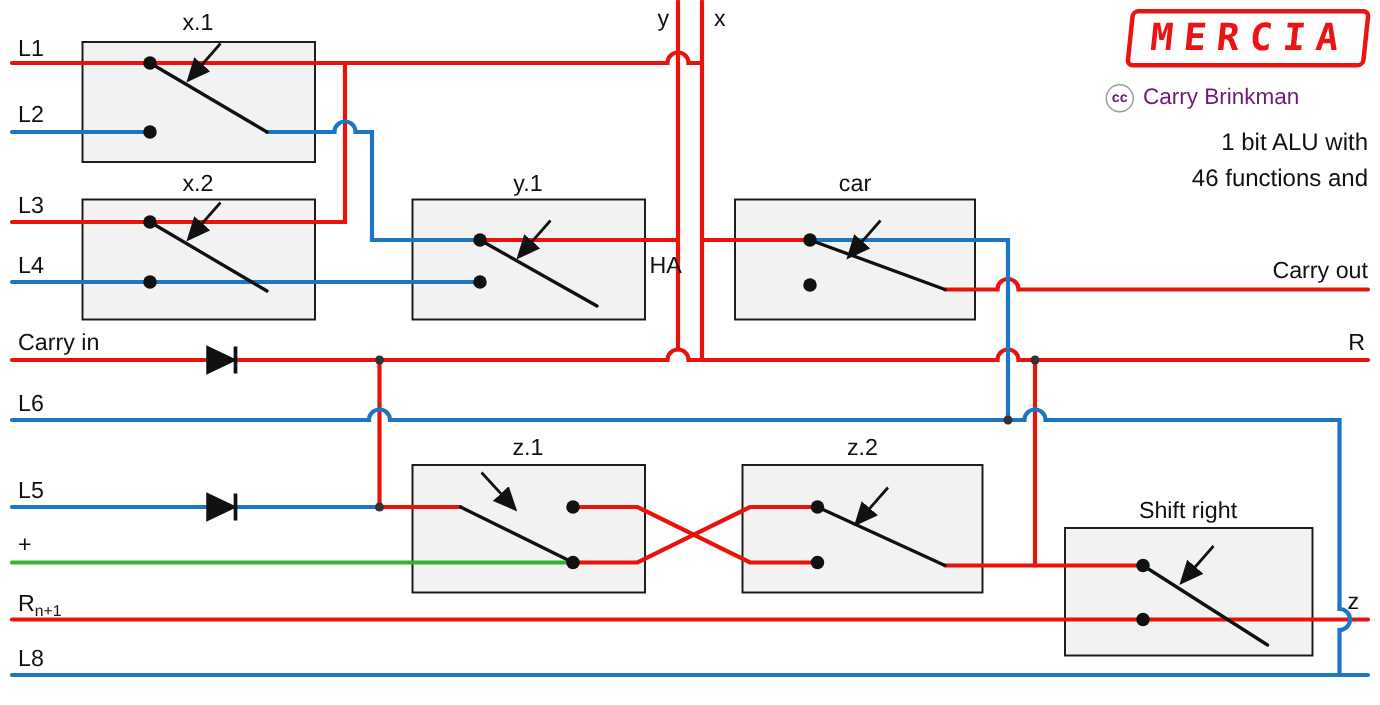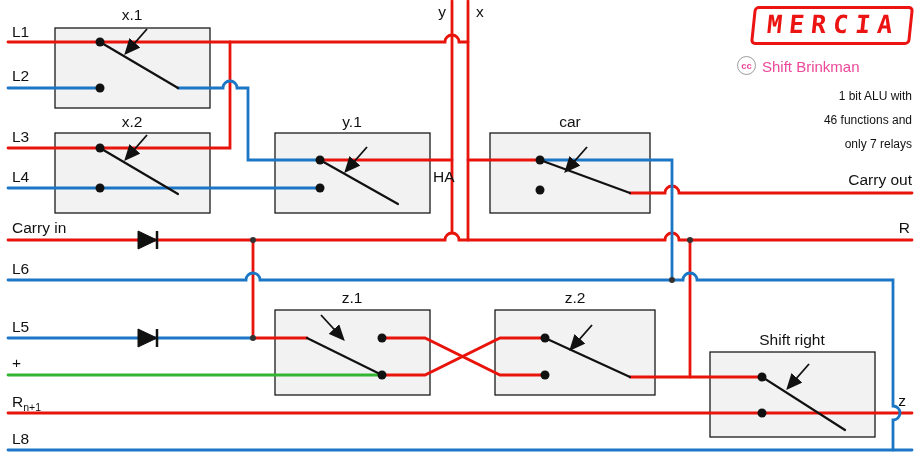--- a/index.html
+++ b/index.html
@@ -4,27 +4,27 @@
 <style>
   html,body{margin:0;padding:0;background:#fff;}
   #stage{position:relative;width:920px;height:470px;background:#fff;overflow:hidden;
          font-family:"Liberation Sans",sans-serif;}
   #schematic{position:absolute;left:0;top:0;}
   svg text{font-family:"Liberation Sans",sans-serif;font-size:15.5px;fill:#111;}
   .logo-box{position:absolute;right:8px;top:6px;border:3px solid #ec1313;border-radius:5px;
             padding:1px 10px 3px 12px;color:#ec1313;
             font-family:"DejaVu Sans Mono",monospace;font-weight:bold;font-size:25px;
             letter-spacing:7px;transform:skewX(-6deg);}
-  .credit{position:absolute;left:737px;top:56px;color:#ec4899;font-size:15px;
-          display:flex;align-items:flex-end;gap:6px;}
+  .credit{position:absolute;left:737px;top:56px;color:#701a75;font-size:15px;
+          display:flex;align-items:flex-start;gap:6px;}
   .cc-badge{display:inline-flex;align-items:center;justify-content:center;
             width:17px;height:17px;border:1.6px solid #9d9d9d;border-radius:50%;
             font-size:9.5px;font-weight:bold;letter-spacing:0;}
   .tagline{position:absolute;right:8px;top:84px;text-align:right;color:#111;
-           font-size:12px;line-height:24px;}
+           font-size:16px;line-height:24px;}
 </style>
 </head>
 <body>
 
 <div id="stage">
 
   <svg id="schematic" width="920" height="470" viewBox="0 0 920 470">
     <defs>
       <marker id="arr" markerWidth="9" markerHeight="8" refX="7.5" refY="4" orient="auto">
         <path d="M0,0 L9,4 L0,8 Z" fill="#111"></path>
@@ -152,22 +152,21 @@
       <text x="792" y="345" text-anchor="middle">Shift right</text>
     </g>
   </svg>
 
   <div class="logo-box">
     <span>MERCIA</span>
   </div>
 
   <div class="credit">
     <span class="cc-badge">cc</span>
-    <span>Shift Brinkman</span>
+    <span>Carry Brinkman</span>
   </div>
 
   <div class="tagline">
     <div>1 bit ALU with</div>
     <div>46 functions and</div>
-    <div>only 7 relays</div>
   </div>
 
 </div>
 
 </body></html>

